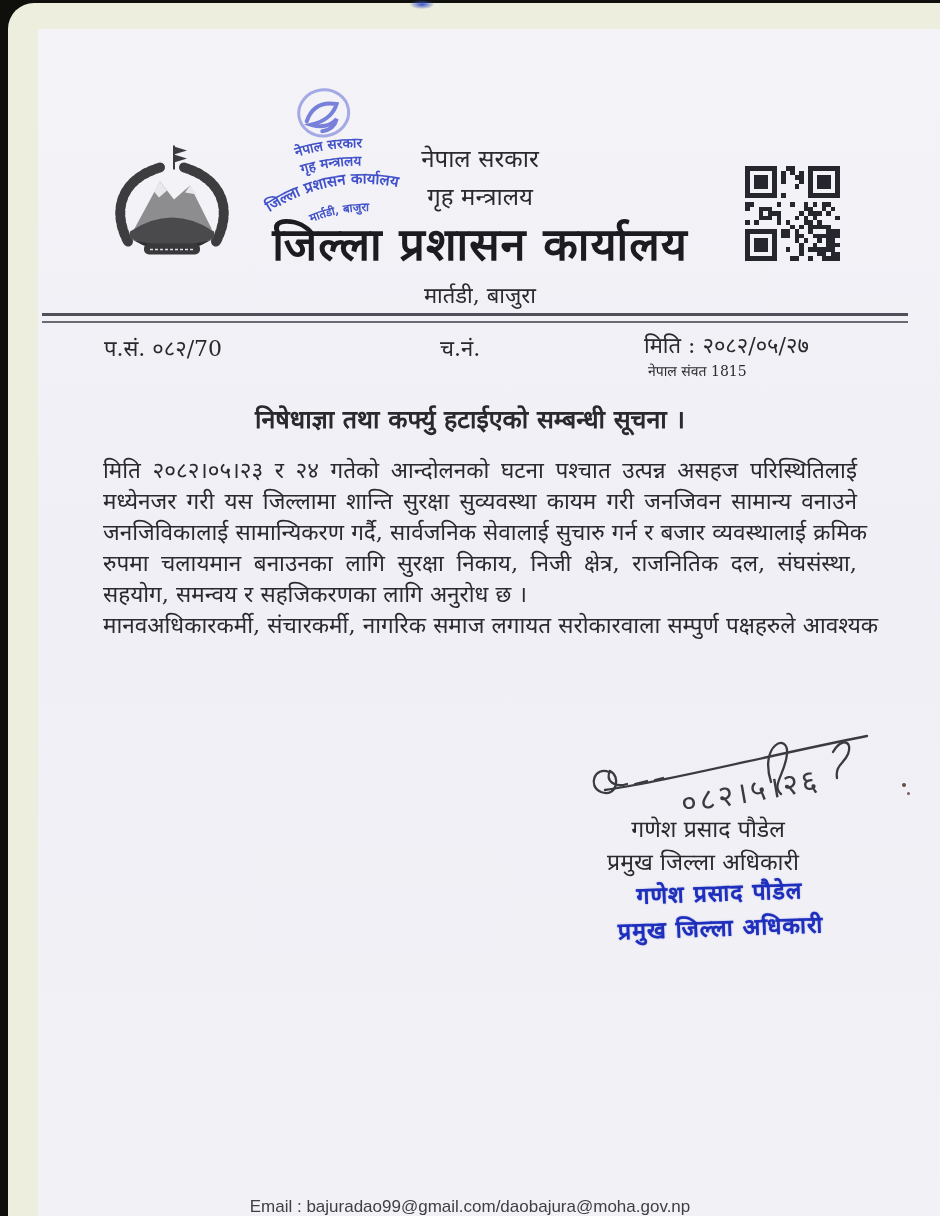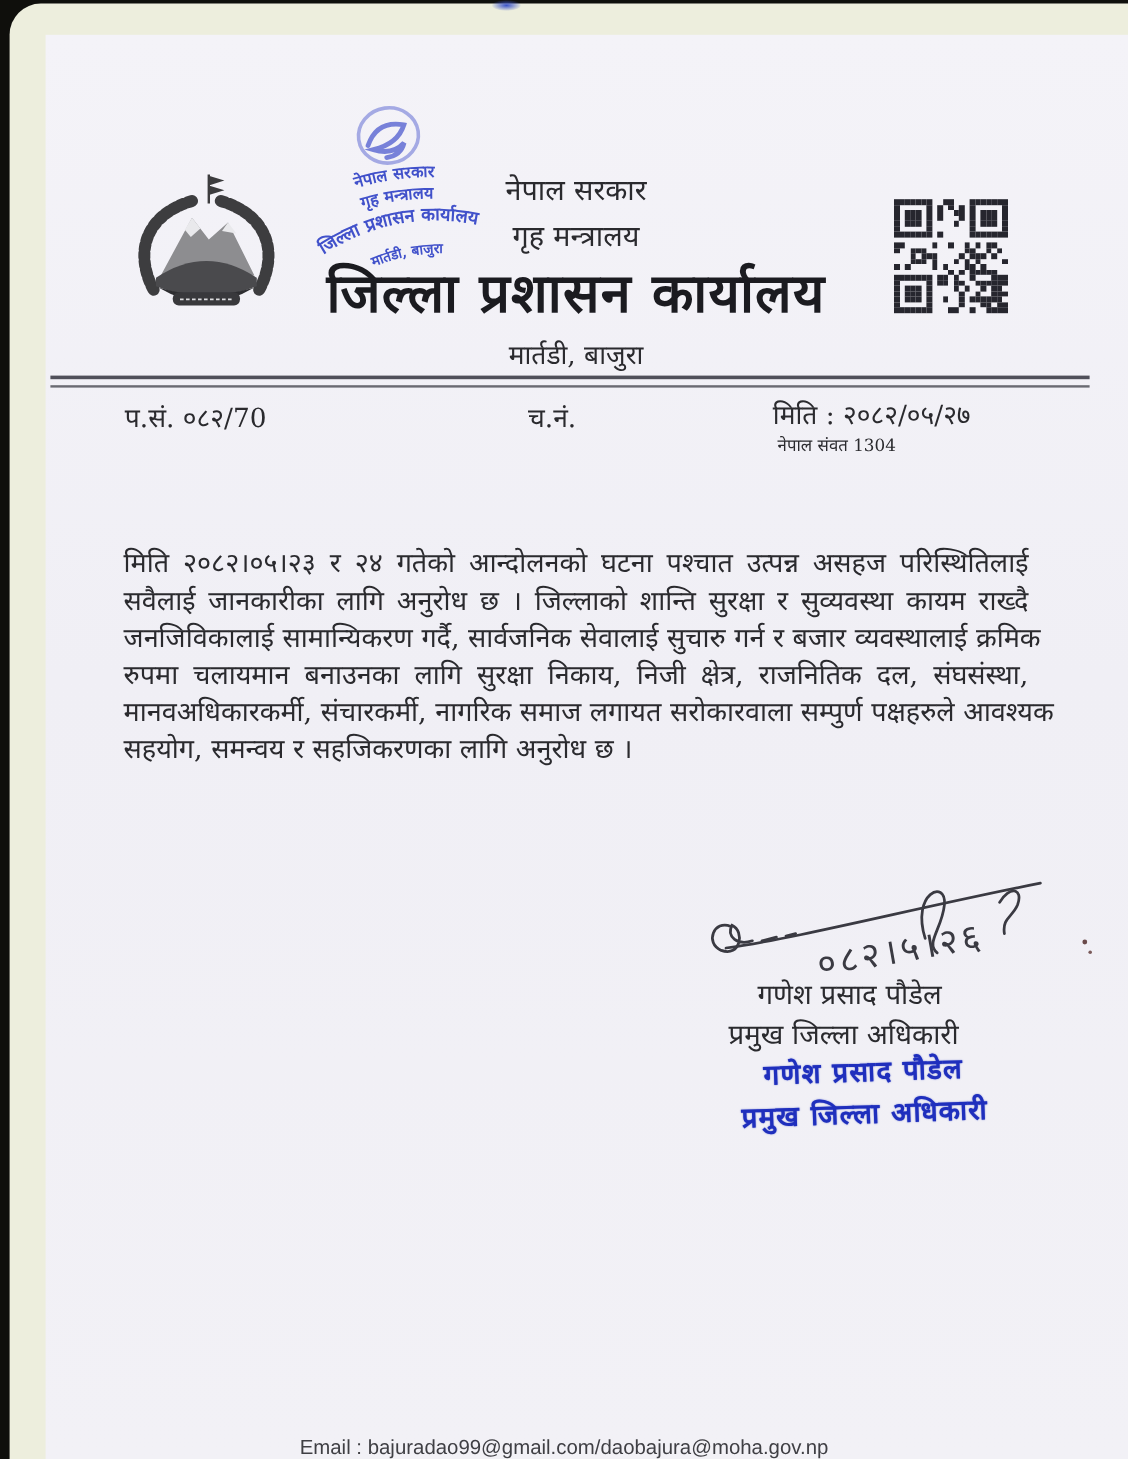--- a/index.html
+++ b/index.html
@@ -300,30 +300,31 @@
       <i style="left:81px;top:90px;width:4.5px;height:4.5px"></i>
       <i style="left:85.5px;top:90px;width:4.5px;height:4.5px"></i>
       <i style="left:90px;top:90px;width:4.5px;height:4.5px"></i>
     </div>
 
   <div class="abs rule"></div>
 
   <div class="abs refno">प.सं. ०८२/70</div>
   <div class="abs chano">च.नं.</div>
   <div class="abs date">मिति : २०८२/०५/२७</div>
-  <div class="abs samvat">नेपाल संवत 1304</div>
-
+  <div class="abs samvat">नेपाल संवत 1815</div>
+
+  <div class="abs subject">निषेधाज्ञा तथा कर्फ्यु हटाईएको सम्बन्धी सूचना ।</div>
 
   <div class="abs body-text">
     <div class="bline">मिति २०८२।०५।२३ र २४ गतेको आन्दोलनको घटना पश्चात उत्पन्न असहज परिस्थितिलाई</div>
-    <div class="bline">सवैलाई जानकारीका लागि अनुरोध छ । जिल्लाको शान्ति सुरक्षा र सुव्यवस्था कायम राख्दै</div>
+    <div class="bline">मध्येनजर गरी यस जिल्लामा शान्ति सुरक्षा सुव्यवस्था कायम गरी जनजिवन सामान्य वनाउने</div>
     <div class="bline">जनजिविकालाई सामान्यिकरण गर्दै, सार्वजनिक सेवालाई सुचारु गर्न र बजार व्यवस्थालाई क्रमिक</div>
     <div class="bline">रुपमा चलायमान बनाउनका लागि सुरक्षा निकाय, निजी क्षेत्र, राजनितिक दल, संघसंस्था,</div>
+    <div class="bline last">सहयोग, समन्वय र सहजिकरणका लागि अनुरोध छ ।</div>
     <div class="bline">मानवअधिकारकर्मी, संचारकर्मी, नागरिक समाज लगायत सरोकारवाला सम्पुर्ण पक्षहरुले आवश्यक</div>
-    <div class="bline last">सहयोग, समन्वय र सहजिकरणका लागि अनुरोध छ ।</div>
   </div>
 
   <svg class="abs signature" width="315" height="100" viewBox="0 0 315 100">
     <g fill="none" stroke="#3a3a42" stroke-width="2.3" stroke-linecap="round">
       <path d="M34 46 C20 40 12 60 26 66 C42 72 46 50 35 45 C30 55 40 62 52 58"></path>
       <path d="M60 58 l12 -3 M80 54 l8 -2"></path>
       <path d="M30 64 C90 56 190 30 292 10"></path>
       <path d="M196 56 C184 18 214 6 212 28 C210 48 196 60 206 68"></path>
       <path d="M258 26 c8 -14 20 -12 15 2 c-4 10 -13 11 -11 24"></path>
     </g>

